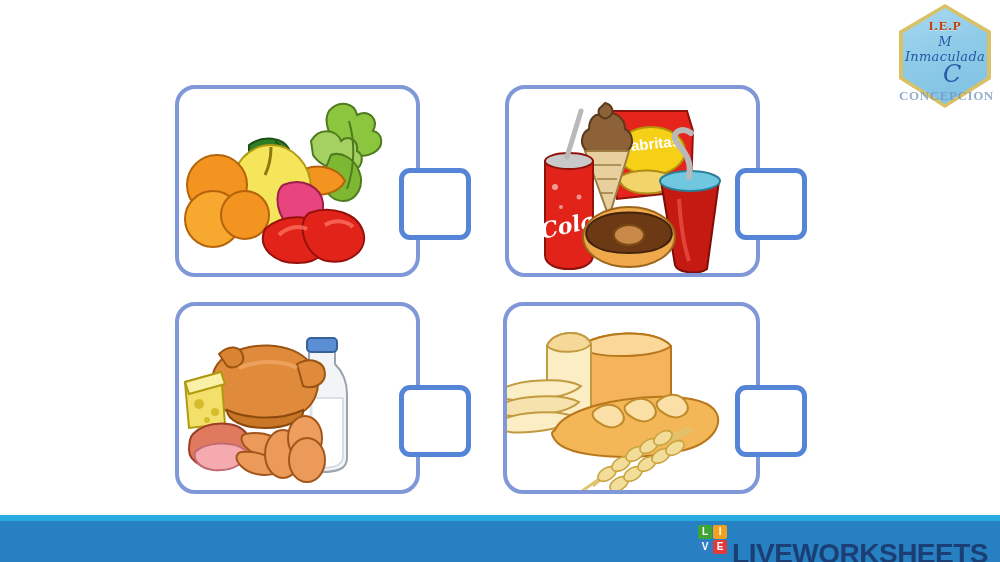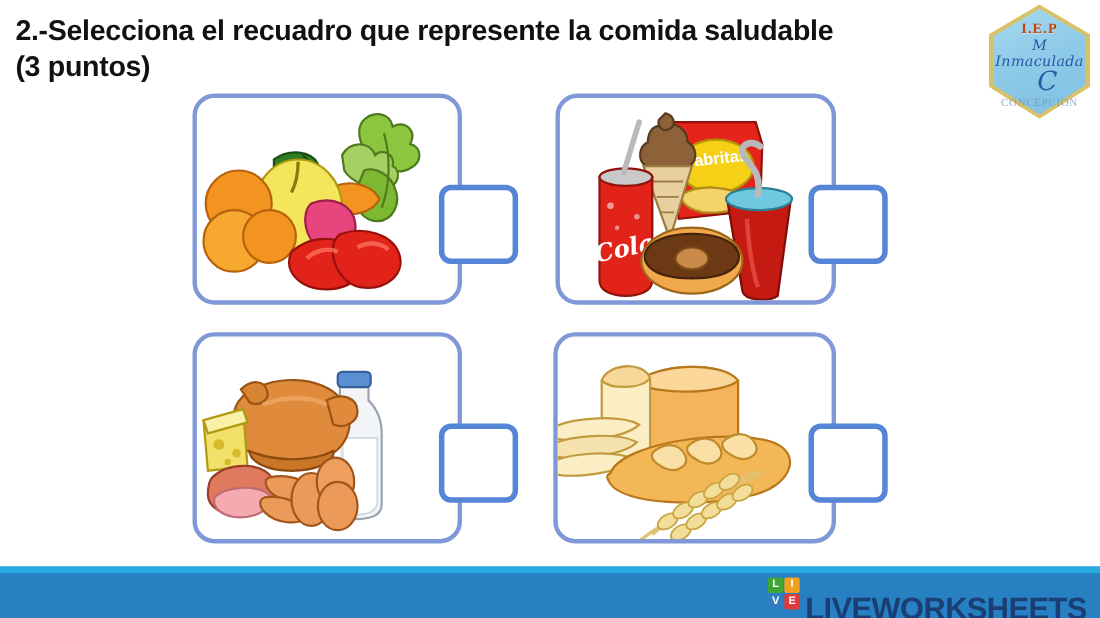--- a/index.html
+++ b/index.html
@@ -107,22 +107,22 @@
     opacity: 0.9;
     line-height: 24px;
   }
   #school-logo .crest-bottom-text {
     position: absolute;
     left: 0;
     top: 84px;
     width: 92px;
     text-align: center;
     font-family: "Liberation Serif", serif;
-    font-weight: normal;
-    font-size: 10px;
+    font-weight: bold;
+    font-size: 13px;
     letter-spacing: 0.6px;
     color: #6f95bd;
     opacity: 0.75;
   }
 
   
   .option-panel {
     position: absolute;
     background: #ffffff;
     border: 4px solid #8098d8;
@@ -209,22 +209,20 @@
     font-size: 28px;
     letter-spacing: -0.5px;
     color: #1b3f74;
   }
 </style>
 </head>
 <body>
 
 <div id="worksheet">
 
-  <div id="question-title">2.-Selecciona el recuadro que represente la comida saludable
-(3 puntos)</div>
 
   <div id="school-logo">
     <div class="crest-outer"></div>
     <div class="crest-inner"></div>
     <div class="crest-top-text">I.E.P</div>
     <div class="crest-script">
       <span>M</span>
       <span class="l2">Inmaculada</span>
     </div>
     <div class="crest-mono">C</div>

